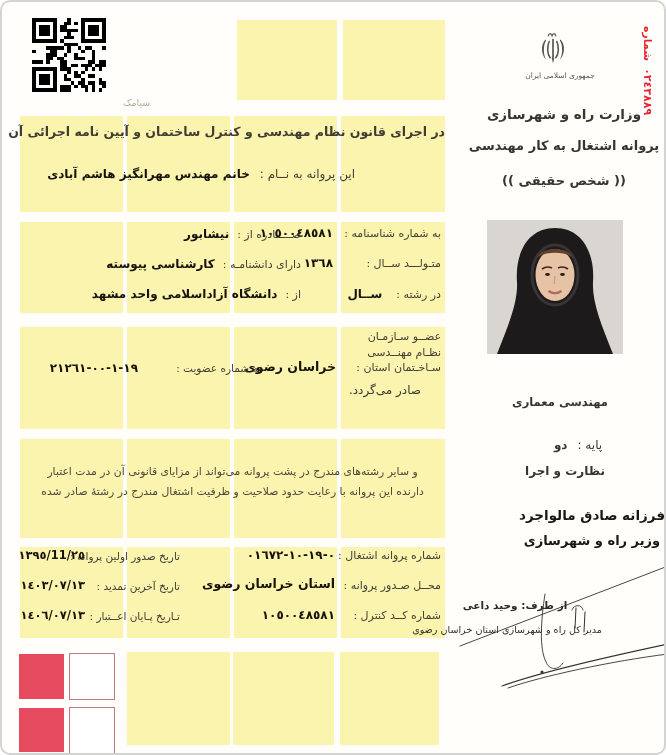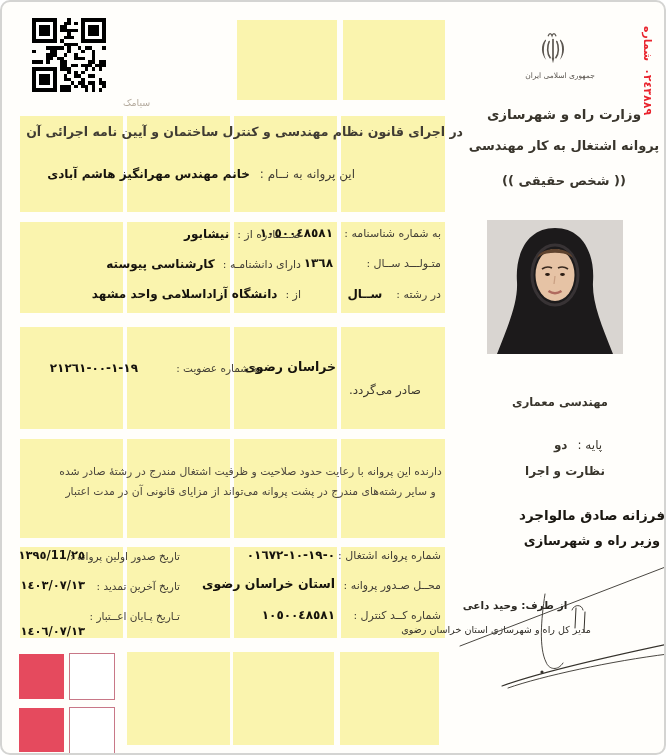--- a/index.html
+++ b/index.html
@@ -2,21 +2,21 @@
 <html lang="fa"><head>
 <meta charset="utf-8">
 <style>
   html,body{margin:0;padding:0;background:#ffffff;}
   .card{
     position:relative;width:666px;height:755px;background:#fffefb;
     border:2px solid #d4d4d2;border-radius:10px;box-sizing:border-box;overflow:hidden;
     font-family:"DejaVu Sans",sans-serif;
   }
   .tile{position:absolute;background:#faf4ae;z-index:0;}
-  .t{position:absolute;direction:rtl;white-space:nowrap;z-index:2;padding-left:18px;}
+  .t{position:absolute;direction:rtl;white-space:nowrap;z-index:2;}
   .line{position:absolute;display:flex;direction:rtl;align-items:baseline;gap:10px;white-space:nowrap;z-index:2;}
   .lbl{color:#423e35;font-size:11px;font-weight:500;}
   .val{color:#16130d;font-weight:700;font-size:12px;}
   .num{direction:ltr;unicode-bidi:isolate;}
   .center{text-align:center;}
   .rc{position:absolute;direction:rtl;text-align:center;color:#39352c;z-index:2;}
   .serial{
     position:absolute;left:654px;top:24px;width:140px;height:16px;
     transform:rotate(90deg);transform-origin:0 0;
     display:flex;direction:ltr;gap:7px;align-items:center;
@@ -220,21 +220,21 @@
   <div class="rc" style="left:458px;width:200px;top:393px;font-size:11.5px;font-weight:600">مهندسی معماری</div>
   <div class="rc" style="left:476px;width:200px;top:436px;display:flex;justify-content:center;gap:10px;font-size:12px">
     <span style="font-weight:400">پایه :</span>
     <span style="font-weight:700">دو</span>
   </div>
   <div class="rc" style="left:463px;width:200px;top:462px;font-size:12px;font-weight:600">نظارت و اجرا</div>
 
   <div class="rc" style="left:490px;width:200px;top:505px;font-size:13.5px;font-weight:700;color:#1b1812">فرزانه صادق مالواجرد</div>
   <div class="rc" style="left:490px;width:200px;top:531px;font-size:13px;font-weight:700;color:#1b1812">وزیر راه و شهرسازی</div>
   <div class="rc" style="left:438px;width:150px;top:597px;font-size:10.5px;font-weight:600;color:#2d2a24">از طرف: وحید داعی</div>
-  <div class="rc" style="left:439px;width:150px;top:622px;font-size:9.6px;color:#2d2a24;white-space:nowrap">مدیر کل راه و شهرسازی استان خراسان رضوی</div>
+  <div class="rc" style="left:450px;width:150px;top:622px;font-size:9.6px;color:#2d2a24;white-space:nowrap">مدیر کل راه و شهرسازی استان خراسان رضوی</div>
 
   <svg style="position:absolute;left:400px;top:560px;z-index:5" width="266" height="195" viewBox="0 0 266 195">
     <g stroke="#35322c" fill="none" stroke-linecap="round">
       <path d="M58,84 L266,4" stroke-width="0.9"></path>
       <path d="M143,32 C139,58 137,86 144,100 C147,108 156,109 161,101" stroke-width="0.9"></path>
       <path d="M100,124 C130,113 200,96 266,82" stroke-width="1.1"></path>
       <path d="M106,126 C140,114 210,99 266,92" stroke-width="0.9"></path>
       <circle cx="140" cy="110" r="1.6" fill="#35322c" stroke="none"></circle>
       <path d="M174,46 L173,66" stroke-width="1"></path>
       <path d="M183,50 L182,70" stroke-width="1"></path>
@@ -264,42 +264,47 @@
   </div>
   <div class="line" style="right:363px;top:255px;gap:8px">
     <span class="lbl">دارای دانشنامـه :</span>
     <span class="val">کارشناسی پیوسته</span>
   </div>
   <div class="line" style="right:363px;top:285px;gap:8px">
     <span class="lbl">از :</span>
     <span class="val">دانشگاه آزاداسلامی واحد مشهد</span>
   </div>
 
+  <div class="t" style="right:223px;top:327px;text-align:right;line-height:15.5px;font-size:11px;color:#423e35">
+    <span style="display:block">عضــو سـازمـان</span>
+    <span style="display:block">نظـام مهنــدسی</span>
+    <span style="display:block">سـاخـتمان استان :</span>
+  </div>
   <div class="t val" style="right:328px;top:357px;font-size:12.5px">خراسان رضوی</div>
   <div class="t" style="right:243px;top:381px;font-size:12px;color:#3c382f">صادر می‌گردد.</div>
   <div class="t lbl" style="right:403px;top:360px;font-size:10.5px">به شماره عضویت :</div>
   <div class="t val num" style="right:526px;top:359px">١٩-١-٠٠-٢١٢٦١</div>
 
   <div class="t center" style="left:18px;top:460px;width:425px;white-space:normal;line-height:20px;font-size:10.8px;color:#4c463c;font-weight:500">
+    <span style="display:block">و سایر رشته‌های مندرج در پشت پروانه می‌تواند از مزایای قانونی آن در مدت اعتبار</span>
     <span style="display:block">دارنده این پروانه با رعایت حدود صلاحیت و ظرفیت اشتغال مندرج در رشتۀ صادر شده</span>
-    <span style="display:block">و سایر رشته‌های مندرج در پشت پروانه می‌تواند از مزایای قانونی آن در مدت اعتبار</span>
   </div>
 
   <div class="t lbl" style="right:223px;top:547px">شماره پروانه اشتغال :</div>
   <div class="t val num" style="right:329px;top:546px">٠-١٩-١٠-٠١٦٧٢</div>
   <div class="t lbl" style="right:223px;top:577px">محــل صـدور پروانه :</div>
   <div class="t val" style="right:329px;top:574px;font-size:12.5px">استان خراسان رضوی</div>
   <div class="t lbl" style="right:223px;top:607px">شماره کــد کنترل :</div>
   <div class="t val num" style="right:329px;top:606px">١٠٥٠٠٤٨٥٨١</div>
 
   <div class="t lbl" style="right:484px;top:548px;font-size:10.5px">تاریخ صدور اولین پروانه :</div>
   <div class="t val num" style="right:579px;top:546px;font-size:11.5px">١٣٩٥/11/٢٥</div>
   <div class="t lbl" style="right:484px;top:578px;font-size:10.5px">تاریخ آخرین تمدید :</div>
   <div class="t val num" style="right:579px;top:576px;font-size:11.5px">١٤٠٣/٠٧/١٣</div>
   <div class="t lbl" style="right:484px;top:608px;font-size:10.5px">تـاریخ پـایان اعــتبار :</div>
-  <div class="t val num" style="right:579px;top:622px;font-size:11.5px">١٤٠٦/٠٧/١٣</div>
+  <div class="t val num" style="right:579px;top:606px;font-size:11.5px">١٤٠٦/٠٧/١٣</div>
 
   <div class="sq" style="left:17px;top:652px;width:45px;height:45px;background:#e54a5e"></div>
   <div class="sq" style="left:67px;top:651px;width:44px;height:45px;background:#ffffff;border:1px solid #c87787"></div>
   <div class="sq" style="left:17px;top:706px;width:45px;height:44px;background:#e54a5e"></div>
   <div class="sq" style="left:67px;top:705px;width:44px;height:45px;background:#ffffff;border:1px solid #c87787"></div>
 
 </div>
 
 </body></html>

